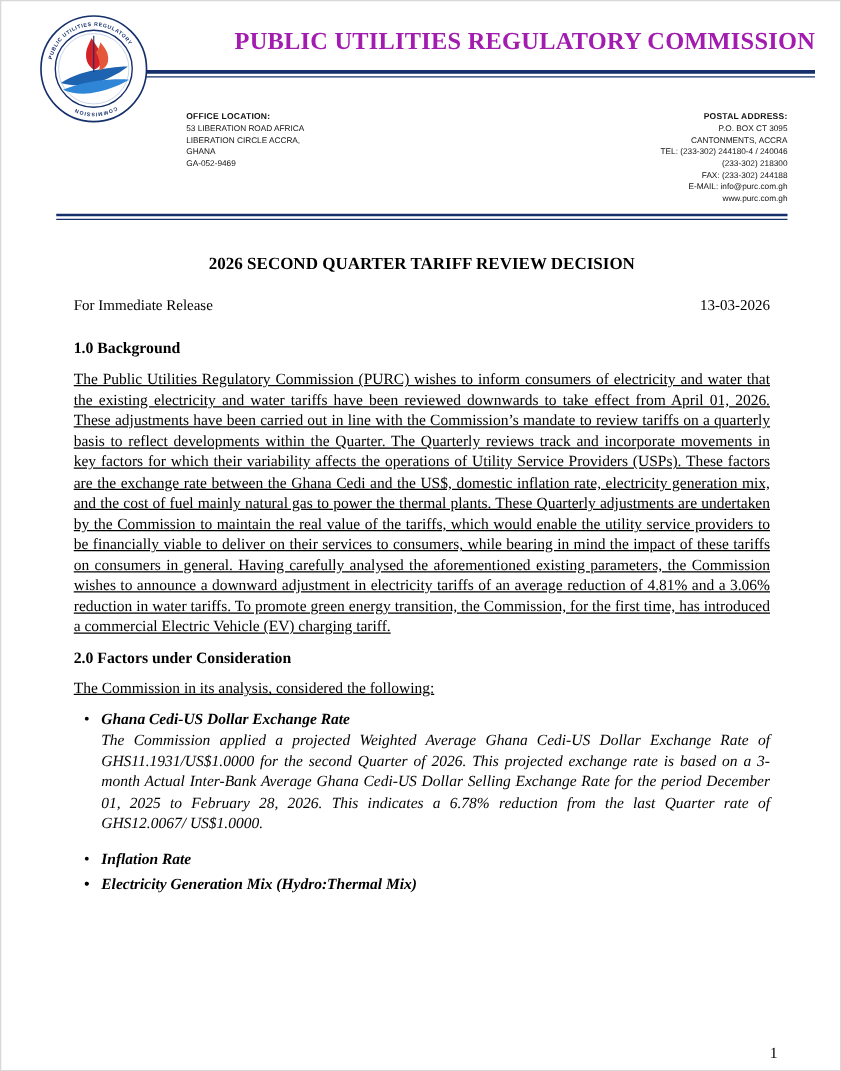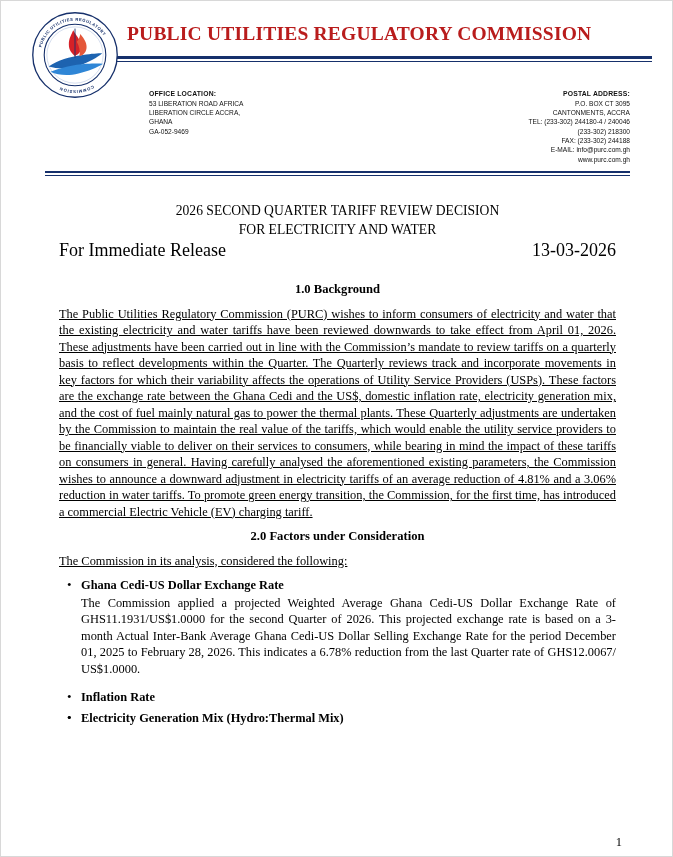--- a/index.html
+++ b/index.html
@@ -45,26 +45,26 @@
   .logo {
     position: absolute;
     left: 8px;
     top: 2px;
     width: 88px;
     height: 88px;
   }
   .org-title {
     flex: 1;
     padding-top: 14px;
-    text-align: left;
+    text-align: right;
     font-family: "Liberation Serif", serif;
     font-weight: bold;
     font-size: 19.5px;
     letter-spacing: 0.2px;
-    color: #b91c1c;
+    color: #a21caf;
     line-height: 1.1;
   }
   .lh-rule {
     position: absolute;
     left: 96px;
     right: 22px;
     top: 47px;
     height: 3px;
     background: #16306b;
   }
@@ -107,54 +107,55 @@
 
   
   .body {
     padding: 0 58px 0 58px;
     margin-top: 26px;
     font-size: 12.4px;
     line-height: 1.33;
   }
   .doc-title {
     text-align: center;
-    font-weight: normal;
+    font-weight: bold;
     font-size: 13.6px;
     line-height: 1.35;
+    margin-bottom: 16px;
   }
   .release-row {
     display: flex;
     justify-content: space-between;
-    font-size: 18px;
+    font-size: 12px;
     margin-bottom: 18px;
   }
   h2.section {
     font-size: 12.6px;
     font-weight: bold;
     margin: 0 0 8px 0;
-    text-align: center;
   }
   h2.section.spaced {
     margin-top: 4px;
   }
   p.para {
     margin: 0 0 8px 0;
     text-align: justify;
     text-justify: inter-word;
     text-decoration: underline;
   }
   .bullets {
     margin: 6px 0 0 0;
     padding: 0;
     list-style: none;
   }
   .bullet {
     margin: 0 0 4px 0;
     position: relative;
     padding-left: 22px;
+    font-style: italic;
   }
   .bullet::before {
     content: "\2022";
     position: absolute;
     left: 8px;
     top: -1px;
     font-size: 13px;
   }
   .bullet-head {
     font-weight: bold;
@@ -230,21 +231,20 @@
         </div>
       </div>
 
       <div class="lh-bottom-rule"></div>
       <div class="lh-bottom-rule2"></div>
     </div>
 
     <div class="body">
       <div class="doc-title">
         <div>2026 SECOND QUARTER TARIFF REVIEW DECISION</div>
-        <div>FOR ELECTRICITY AND WATER</div>
       </div>
 
       <div class="release-row">
         <div>For Immediate Release</div>
         <div>13-03-2026</div>
       </div>
 
       <h2 class="section">1.0 Background</h2>
       <p class="para">The Public Utilities Regulatory Commission (PURC) wishes to inform consumers of electricity and water that the existing electricity and water tariffs have been reviewed downwards to take effect from April 01, 2026. These adjustments have been carried out in line with the Commission’s mandate to review tariffs on a quarterly basis to reflect developments within the Quarter. The Quarterly reviews track and incorporate movements in key factors for which their variability affects the operations of Utility Service Providers (USPs). These factors are the exchange rate between the Ghana Cedi and the US$, domestic inflation rate, electricity generation mix, and the cost of fuel mainly natural gas to power the thermal plants. These Quarterly adjustments are undertaken by the Commission to maintain the real value of the tariffs, which would enable the utility service providers to be financially viable to deliver on their services to consumers, while bearing in mind the impact of these tariffs on consumers in general. Having carefully analysed the aforementioned existing parameters, the Commission wishes to announce a downward adjustment in electricity tariffs of an average reduction of 4.81% and a 3.06% reduction in water tariffs. To promote green energy transition, the Commission, for the first time, has introduced a commercial Electric Vehicle (EV) charging tariff.</p>
 

